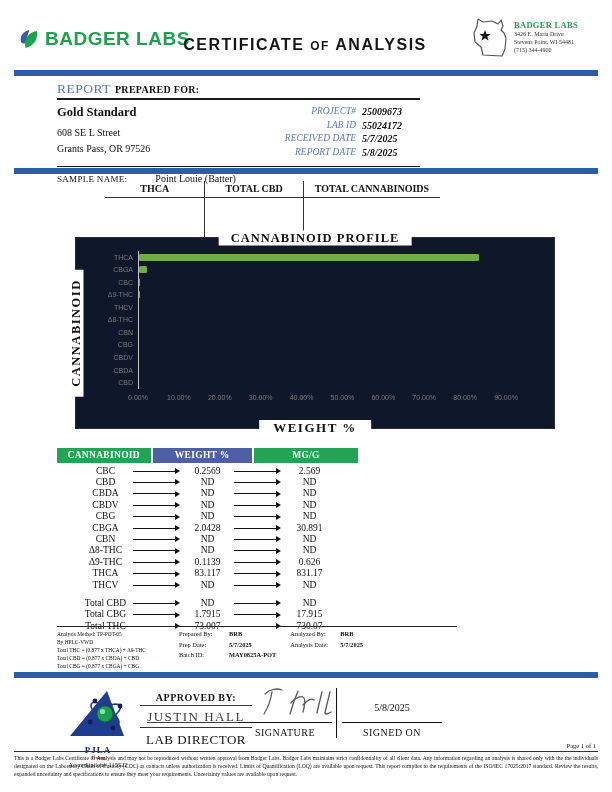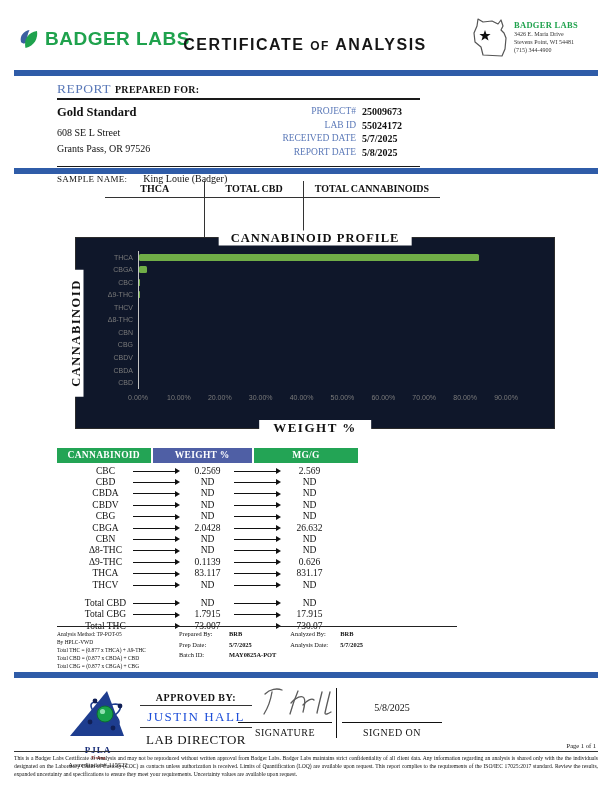--- a/index.html
+++ b/index.html
@@ -23,25 +23,25 @@
   .bar1{top:70px;} .bar2{top:168px;} .bar3{top:672px;}
 
   
   .report{position:absolute;left:57px;top:79px;width:363px;}
   .rhead{border-bottom:2px solid #1a1a1a;padding-bottom:1px;}
   .rhead .w1{color:#5B79B8;font-size:13.5px;letter-spacing:.5px;}
   .rhead .w2{font-size:10px;font-weight:bold;letter-spacing:.3px;}
   .rbody{display:flex;justify-content:space-between;border-bottom:1.5px solid #1a1a1a;padding:5px 0 6px;}
   .client-name{font-size:12.5px;font-weight:bold;margin-bottom:5px;}
   .client-line{font-size:10px;line-height:1.6;}
-  .meta{padding-top:1px;}
+  .meta{padding-top:1px;font-style:italic;}
   .mrow{display:flex;justify-content:flex-end;margin-bottom:2.5px;}
   .mlab{color:#5B79B8;font-size:9.5px;text-align:right;}
   .mval{width:58px;margin-left:6px;font-size:10px;font-weight:bold;}
-  .sample{padding-top:6px;display:flex;gap:16px;align-items:baseline;}
+  .sample{padding-top:6px;display:flex;gap:28px;align-items:baseline;}
   .sample-lab{font-size:9px;letter-spacing:.3px;}
   .sample-val{font-size:10px;}
 
   
   .summary{position:absolute;left:105px;top:181px;width:335px;display:flex;}
   .sumcol{}
   .sumcol.sc1{width:100px;border-right:1px solid #333;}
   .sumcol.sc2{width:98px;border-right:1px solid #333;}
   .sumcol.sc3{width:137px;}
   .sh{font-weight:bold;font-size:10px;text-align:center;padding:2px 0 3px;border-bottom:1.5px solid #333;}
@@ -93,21 +93,21 @@
   .nlab{width:50px;}
   .nval{font-weight:bold;}
 
   
   .pjla{position:absolute;left:55px;top:686px;width:86px;text-align:center;}
   .pjla-name{font-size:9px;font-weight:bold;color:#1a2f7a;letter-spacing:1px;margin-top:1px;}
   .pjla-sub{font-size:4.5px;color:#8b1a1a;font-weight:bold;}
   .pjla-acc{font-size:6.5px;color:#111;margin-top:1px;}
   .approved{position:absolute;left:140px;top:692px;width:112px;text-align:center;}
   .ap-lab{font-size:10px;font-weight:bold;letter-spacing:.5px;border-bottom:1.2px solid #333;padding-bottom:2px;}
-  .ap-name{font-size:13px;color:#1d4ed8;letter-spacing:1.5px;padding:3px 0 2px;border-bottom:1.5px solid #333;}
+  .ap-name{font-size:13px;color:#404040;letter-spacing:1.5px;padding:3px 0 2px;border-bottom:1.5px solid #333;text-decoration:underline;}
   .ap-role{font-size:13px;letter-spacing:.5px;padding-top:4px;}
   .sig-img{position:absolute;left:258px;top:684px;}
   .sig-line{position:absolute;left:238px;top:722px;width:94px;border-top:1.2px solid #111;}
   .sig-cap{position:absolute;left:238px;top:727px;width:94px;text-align:center;font-size:10px;letter-spacing:.5px;}
   .vdiv{position:absolute;left:336px;top:688px;height:50px;border-left:1.2px solid #111;}
   .date-val{position:absolute;left:342px;top:702px;width:100px;text-align:center;font-size:10px;}
   .date-line{position:absolute;left:342px;top:722px;width:100px;border-top:1.2px solid #111;}
   .date-cap{position:absolute;left:342px;top:727px;width:100px;text-align:center;font-size:10px;letter-spacing:.5px;}
 
   
@@ -174,21 +174,21 @@
      <span class="mval">5/7/2025</span>
    </div>
           <div class="mrow">
      <span class="mlab">REPORT DATE</span>
      <span class="mval">5/8/2025</span>
    </div>
         </div>
     </div>
     <div class="sample">
       <span class="sample-lab">SAMPLE NAME:</span>
-      <span class="sample-val">King Louie (Badger)</span>
+      <span class="sample-val">Point Louie (Batter)</span>
     </div>
   </div>
 
   <div class="bluebar bar2"></div>
 
   <div class="summary">
       <div class="sumcol sc1">
      <div class="sh">THCA</div>
      <div class="sv">83.117 %</div>
    </div>
@@ -304,21 +304,21 @@
         <div class="trow">
      <span class="tc c1">CBG</span>
      <span class="tc c2">ND</span>
      <span class="tc c3">ND</span>
      <i class="arrow a1"></i>
      <i class="arrow a2"></i>
    </div>
         <div class="trow">
      <span class="tc c1">CBGA</span>
      <span class="tc c2">2.0428</span>
-     <span class="tc c3">26.632</span>
+     <span class="tc c3">30.891</span>
      <i class="arrow a1"></i>
      <i class="arrow a2"></i>
    </div>
         <div class="trow">
      <span class="tc c1">CBN</span>
      <span class="tc c2">ND</span>
      <span class="tc c3">ND</span>
      <i class="arrow a1"></i>
      <i class="arrow a2"></i>
    </div>

